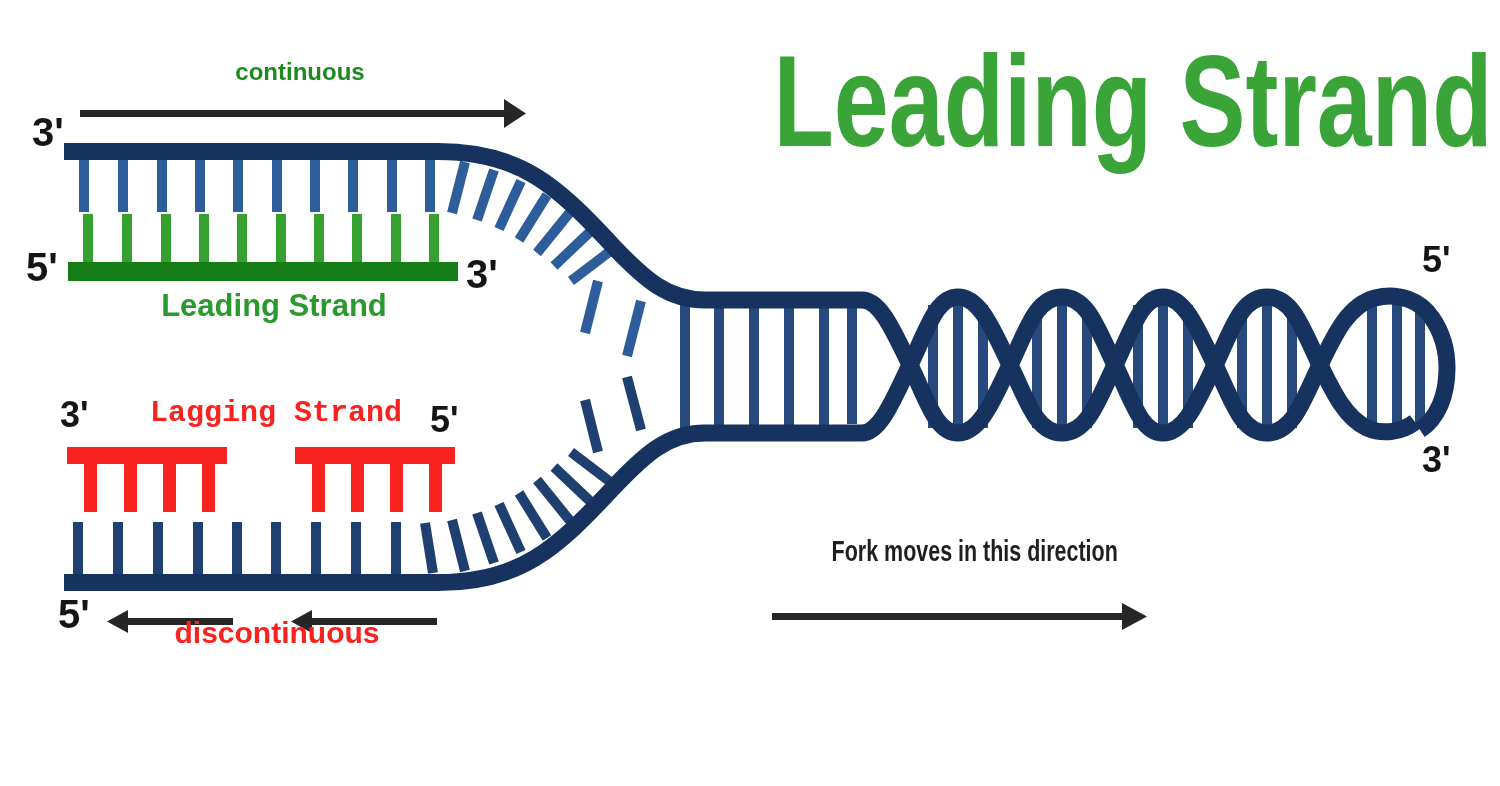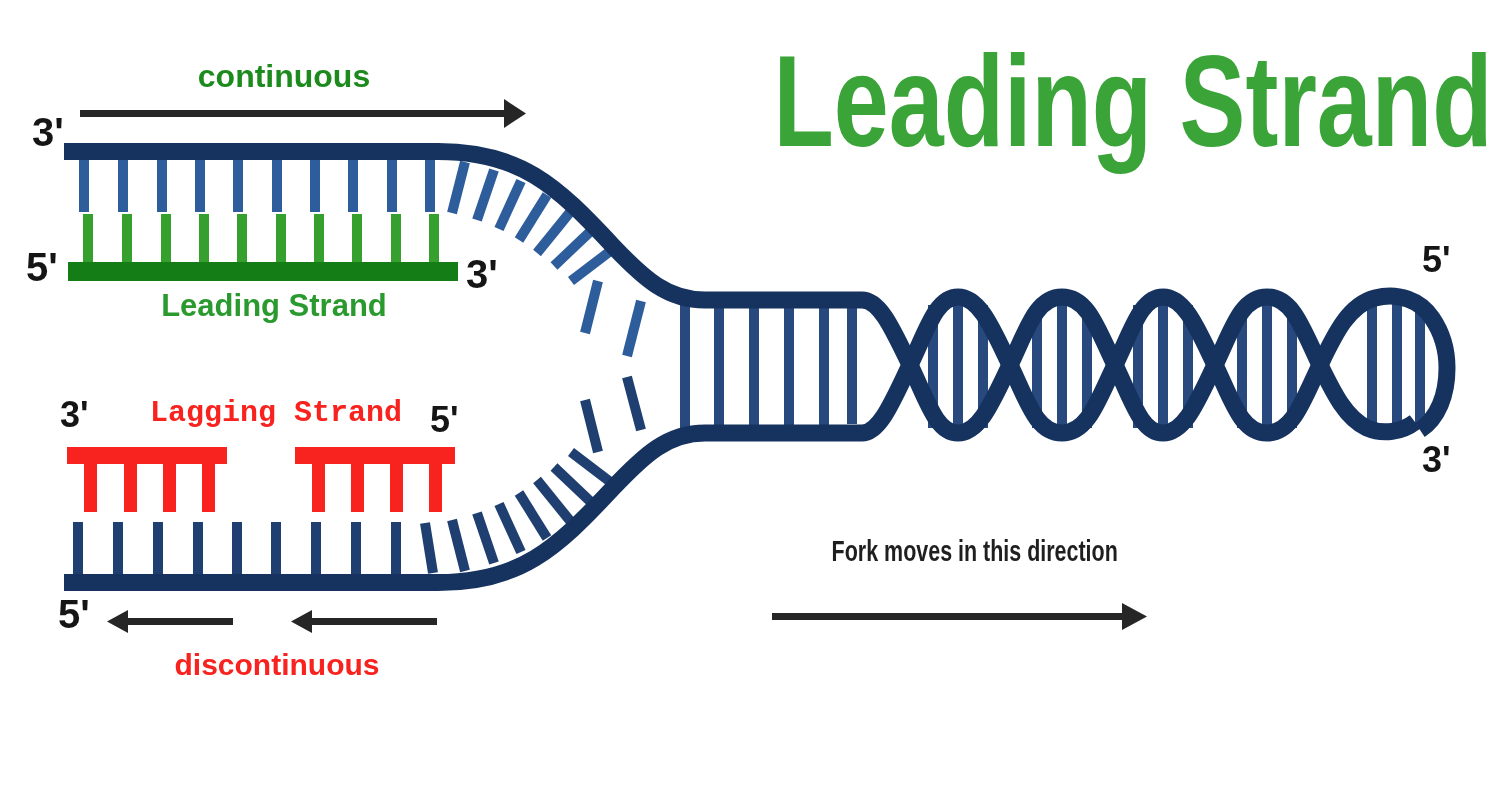--- a/index.html
+++ b/index.html
@@ -13,24 +13,24 @@
   .ctr{text-align:center;}
   .prime{font-size:40px;color:#151515;}
   .green-dk{color:var(--green-continuous,#1d8a1d);}
   .green-md{color:var(--green-text,#2b9a2e);}
   .red{color:var(--red,#f8221e);}
   .title{
     left:687px;top:36px;width:720px;font-size:130px;
     color:var(--green-title,#3aa438);
     transform:scaleX(0.76);transform-origin:center;
   }
-  .continuous{left:184px;top:60px;width:200px;font-size:32px;}
+  .continuous{left:200px;top:60px;width:200px;font-size:24px;}
   .leading-label{left:158px;top:290px;width:232px;font-size:31px;}
   .lagging-label{left:150px;top:398px;width:238px;font-size:30px;font-family:Liberation Mono, monospace;}
-  .discontinuous{left:162px;top:650px;width:230px;font-size:30px;}
+  .discontinuous{left:162px;top:618px;width:230px;font-size:30px;}
   .fork-caption{
     left:790px;top:537px;width:320px;font-size:29px;color:#1f1f1f;
     transform:scaleX(0.74);transform-origin:center;
   }
   .p-top3{left:32px;top:112px;}
   .p-lead5{left:26px;top:247px;}
   .p-lead3{left:466px;top:254px;}
   .p-lag3{left:60px;top:397px;font-size:36px;}
   .p-lag5{left:430px;top:402px;font-size:36px;}
   .p-bot5{left:58px;top:594px;}

